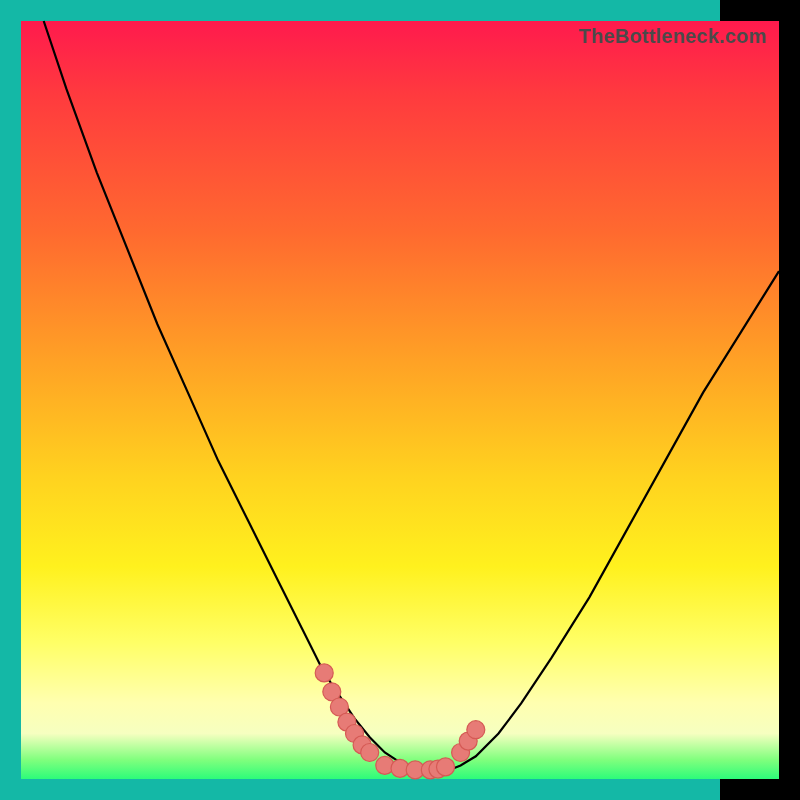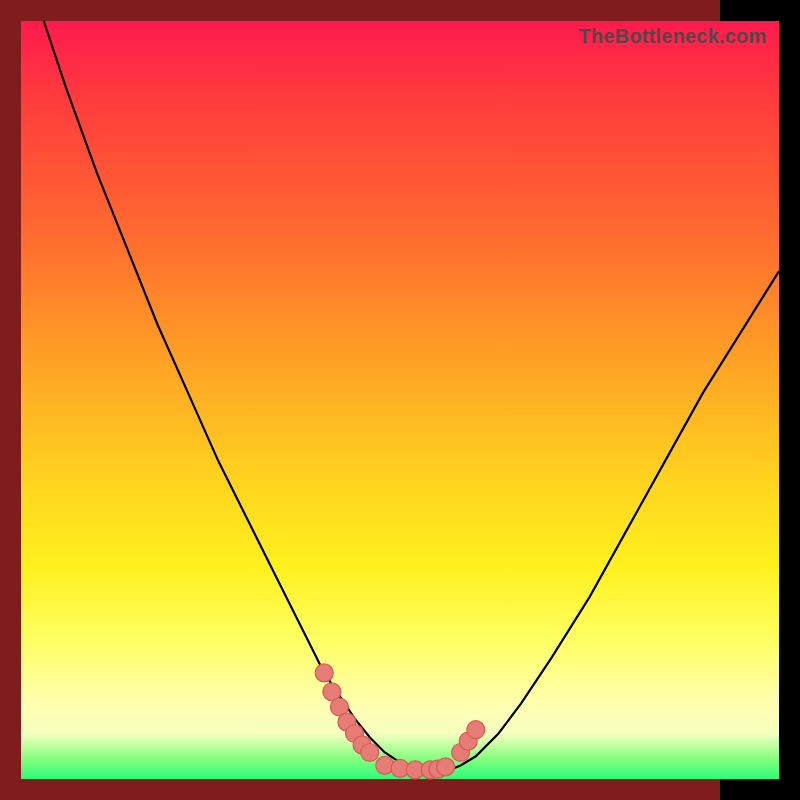--- a/index.html
+++ b/index.html
@@ -8,21 +8,21 @@
     width: 800px;
     height: 800px;
     background: #000;
     font-family: Arial, Helvetica, sans-serif;
     overflow: hidden;
   }
   .frame {
     position: relative;
     width: 720px;
     height: 800px;
-    background: #7f1d1d;
+    background: #14b8a6;
     text-decoration: underline;
   }
   .plot-area {
     position: absolute;
     left: 21px;
     top: 21px;
     width: 758px;
     height: 758px;
     
     background: linear-gradient(

